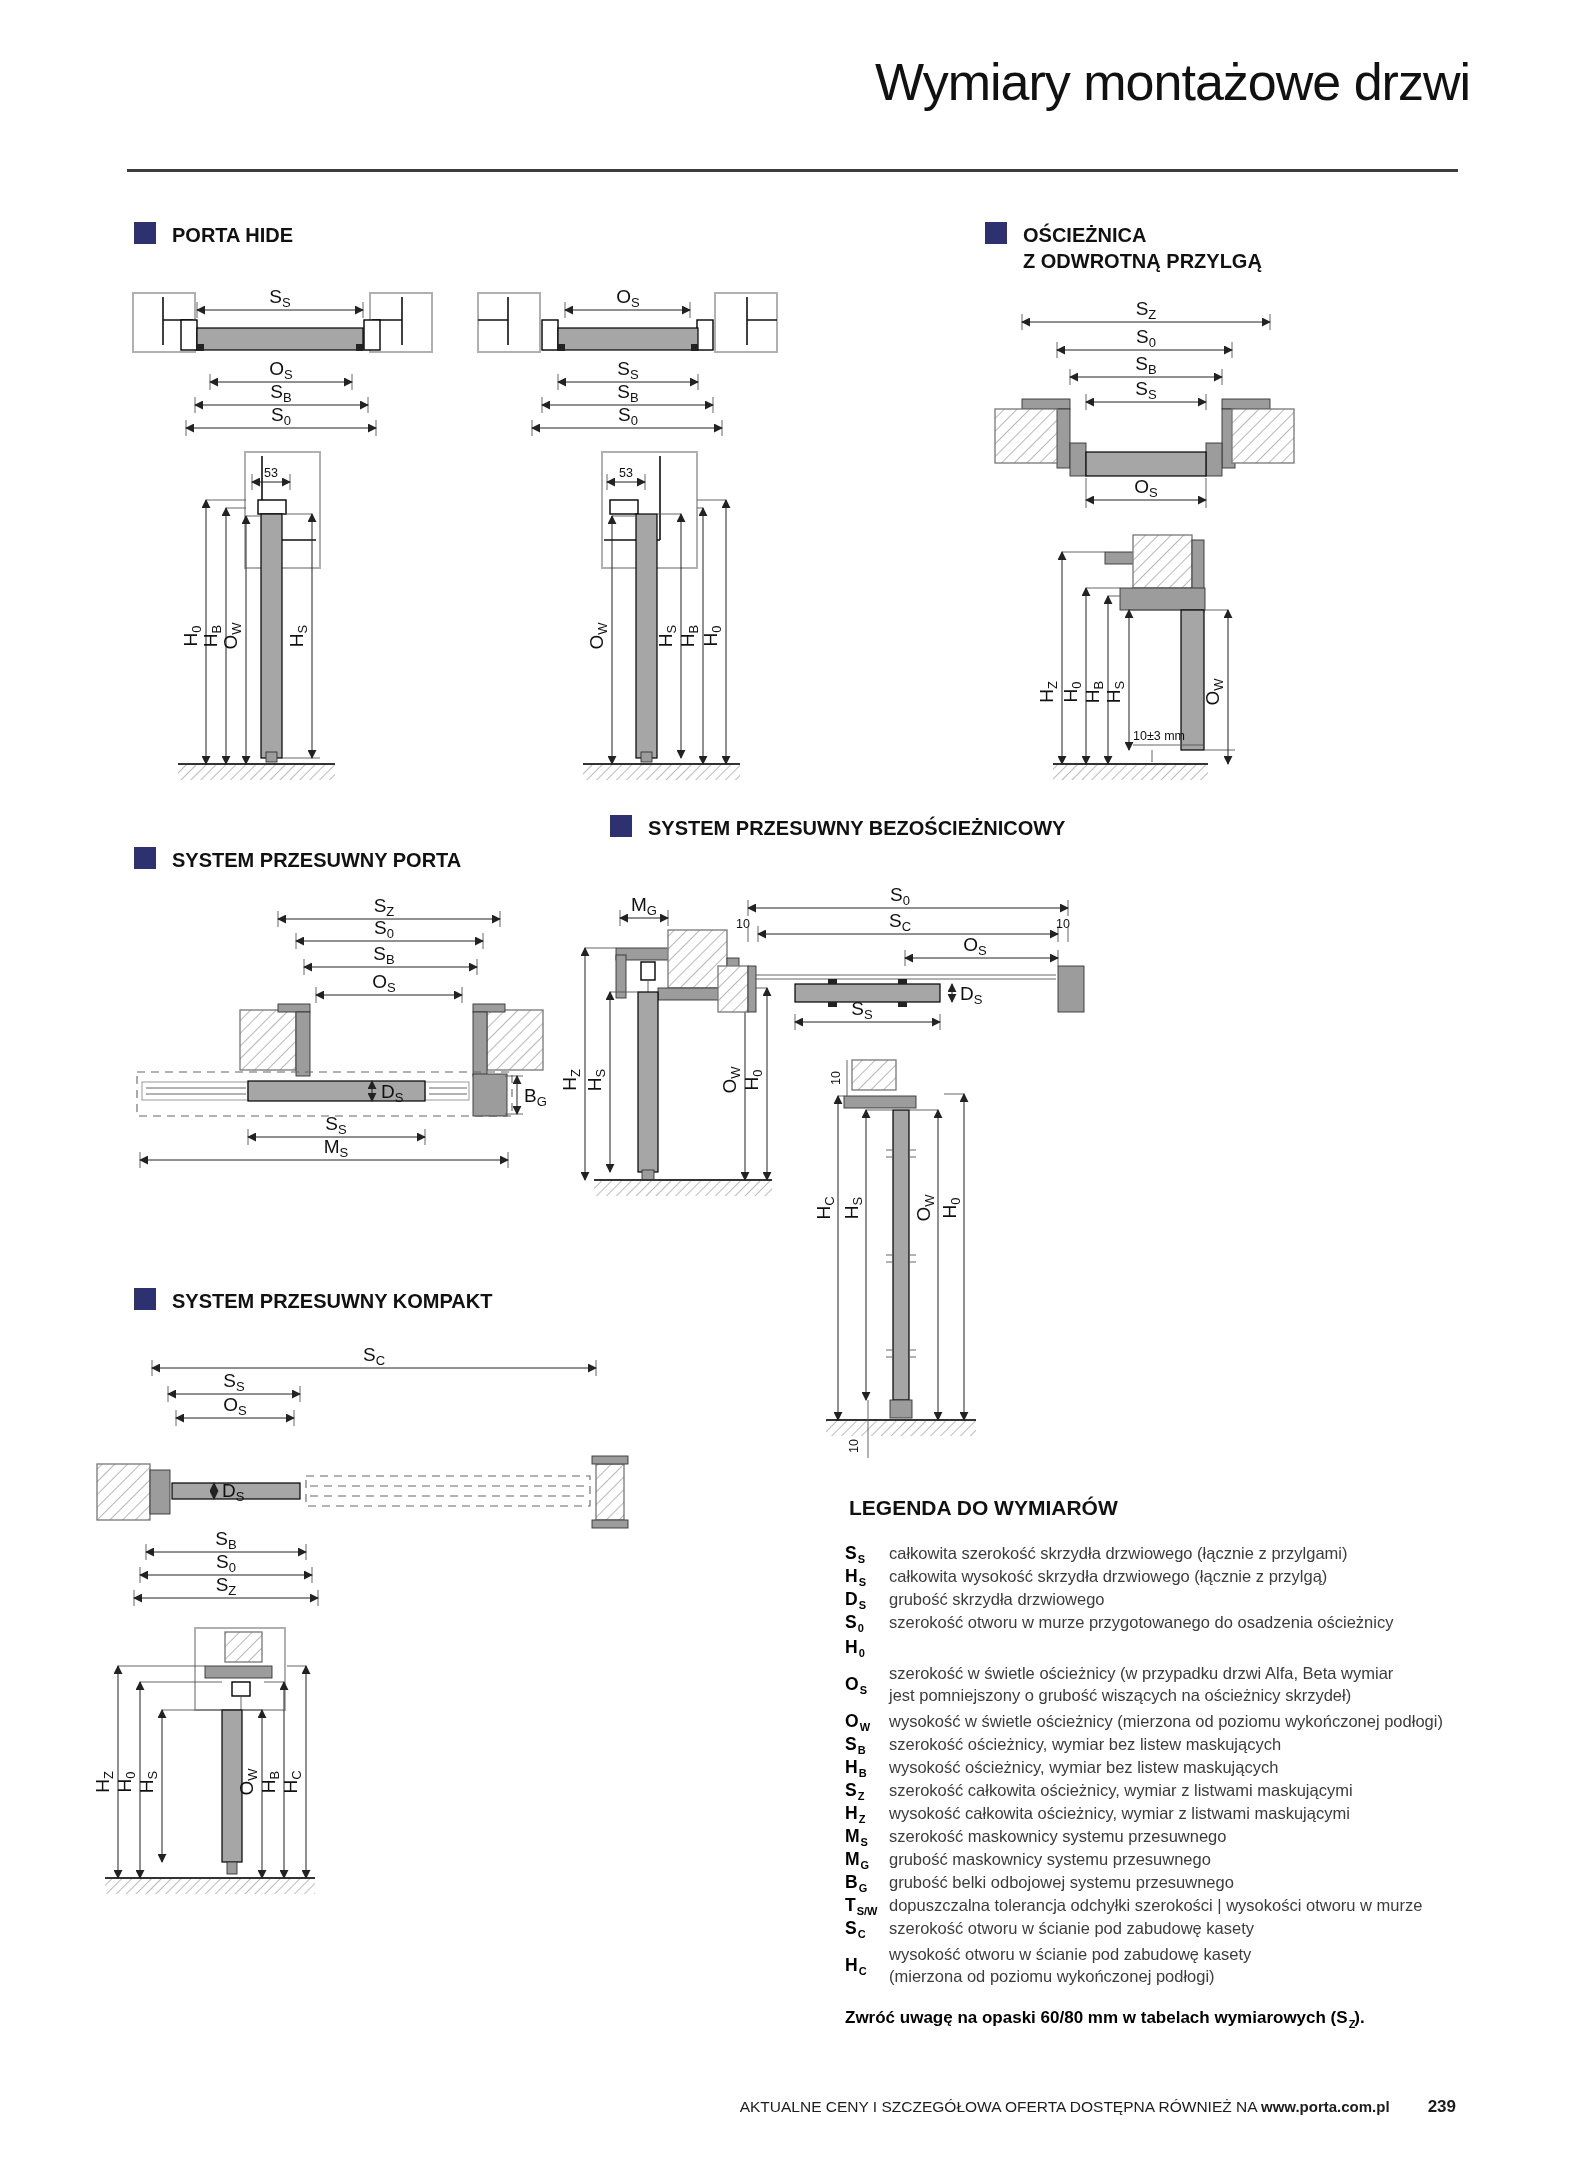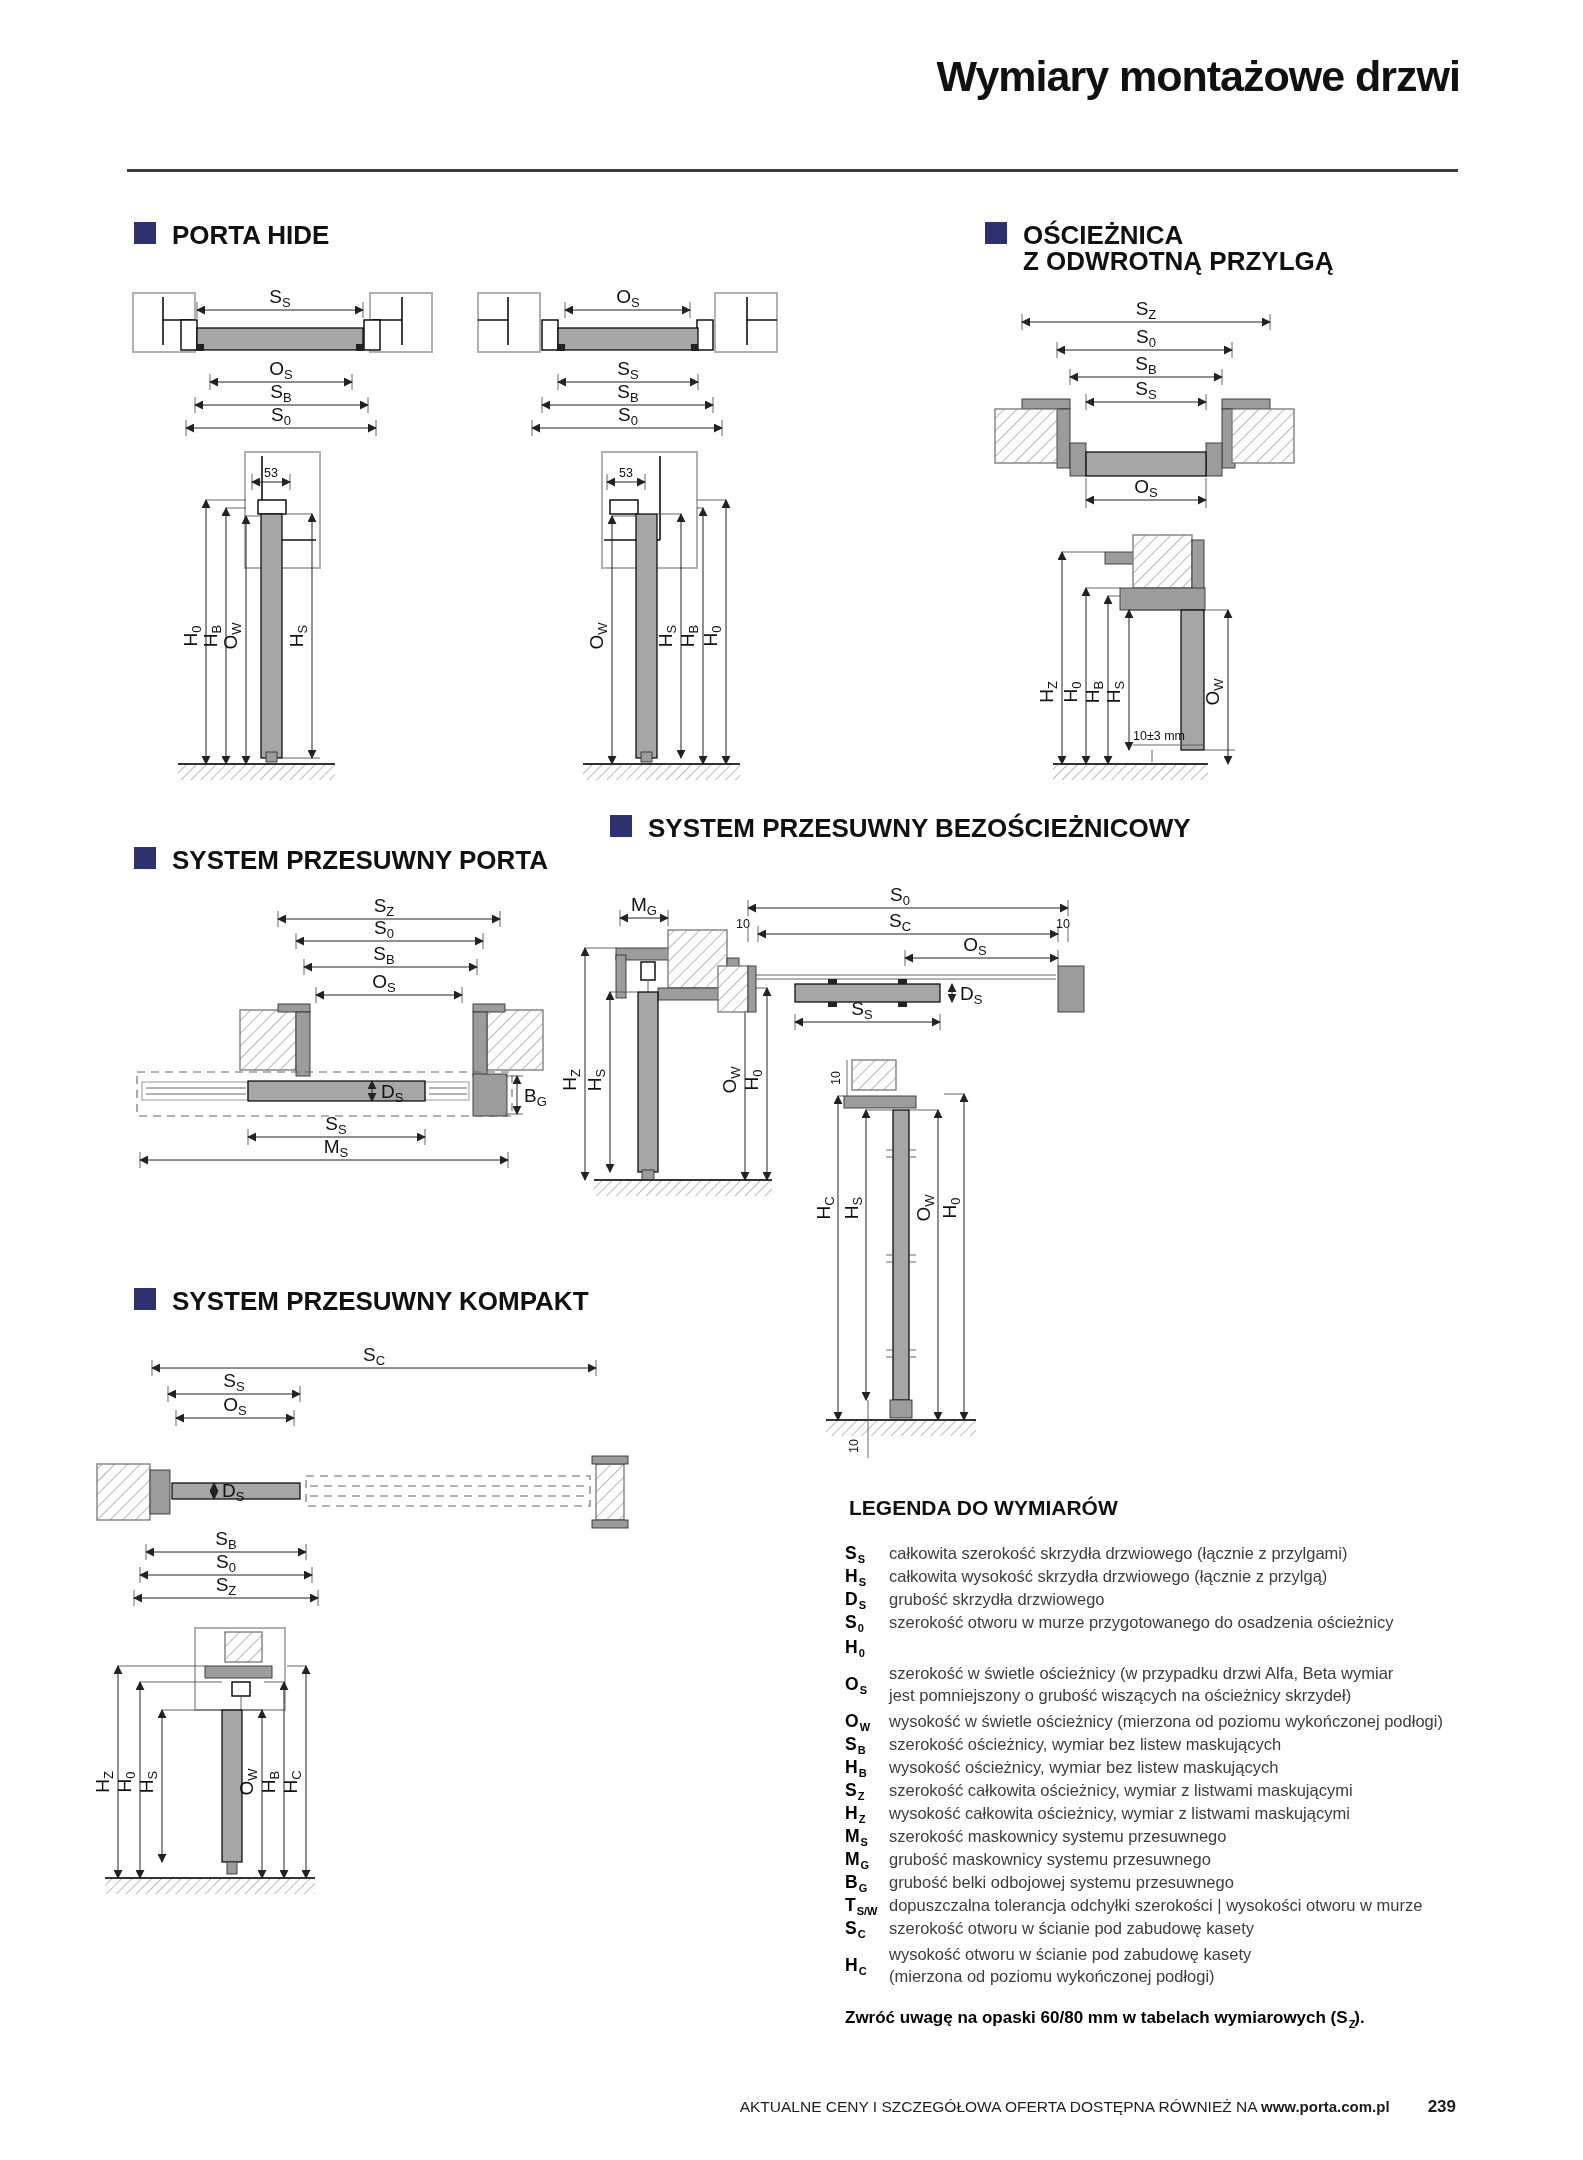--- a/index.html
+++ b/index.html
@@ -1,23 +1,23 @@
 <!DOCTYPE html>
 <html><head>
 <meta charset="utf-8">
 <style>
   html,body{margin:0;padding:0}
   body{width:1583px;height:2160px;position:relative;background:#fff;
        font-family:"Liberation Sans",sans-serif;color:#111;overflow:hidden}
-  .page-title{position:absolute;right:123px;top:52px;font-size:43px;font-weight:700;
+  .page-title{position:absolute;right:113px;top:52px;font-size:52px;font-weight:400;
               letter-spacing:-1px;white-space:nowrap}
   .rule{position:absolute;left:127px;top:169px;width:1331px;height:3px;background:#3d3d3d}
   .sec{position:absolute;display:flex;gap:16px;align-items:flex-start}
   .sq{width:22px;height:22px;flex:0 0 22px;margin-top:0px}
-  .sec-t{font-size:26px;font-weight:800;line-height:26px;letter-spacing:0;white-space:nowrap}
+  .sec-t{font-size:20px;font-weight:800;line-height:26px;letter-spacing:0;white-space:nowrap}
   .legend{position:absolute;left:845px;top:1496px;width:618px}
   .legend h2{margin:0 0 22px 4px;font-size:21px;font-weight:800;letter-spacing:0}
   .lrow{display:flex;align-items:center;margin:1px 0;font-size:16.5px}
   .lrow.two{margin:4px 0}
   .lsym{flex:0 0 44px;font-weight:700;font-size:17.5px;color:#000}
   .lsub{font-size:11px;font-weight:700;position:relative;top:4px;left:1px}
   .ldesc{color:#3c3c3c;line-height:22px}
   .lnote{margin-top:21px;font-size:17px;font-weight:700;color:#000}
   .lnote .lsub{top:5px}
   .footer{position:absolute;right:127px;top:2097px;font-size:15.5px;color:#1c1c1c;white-space:nowrap}

